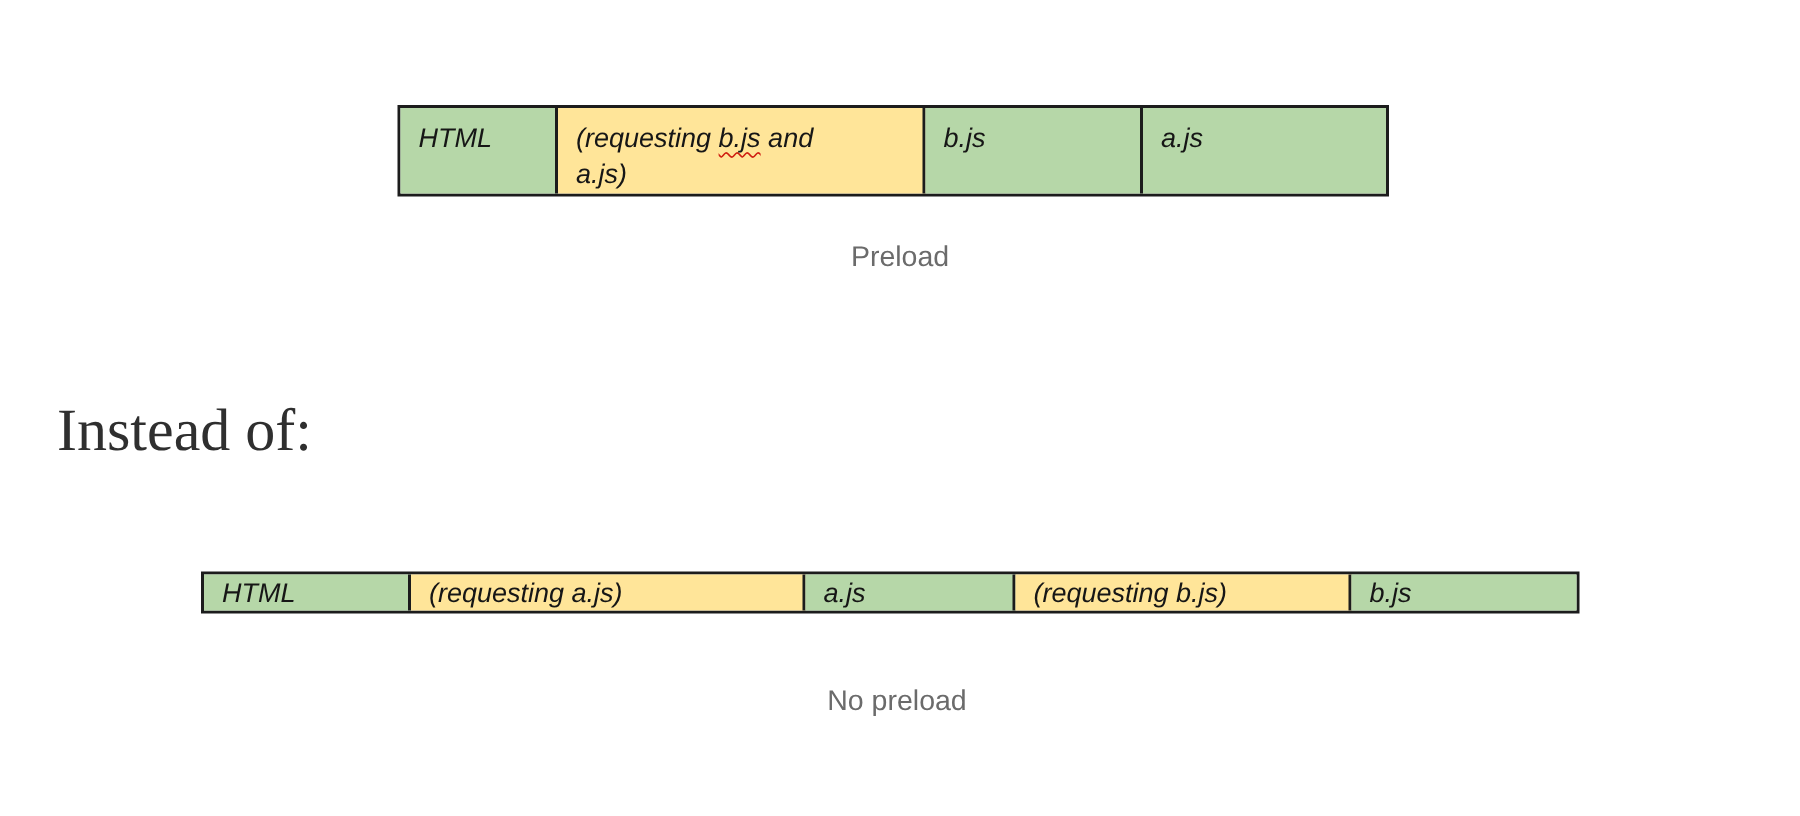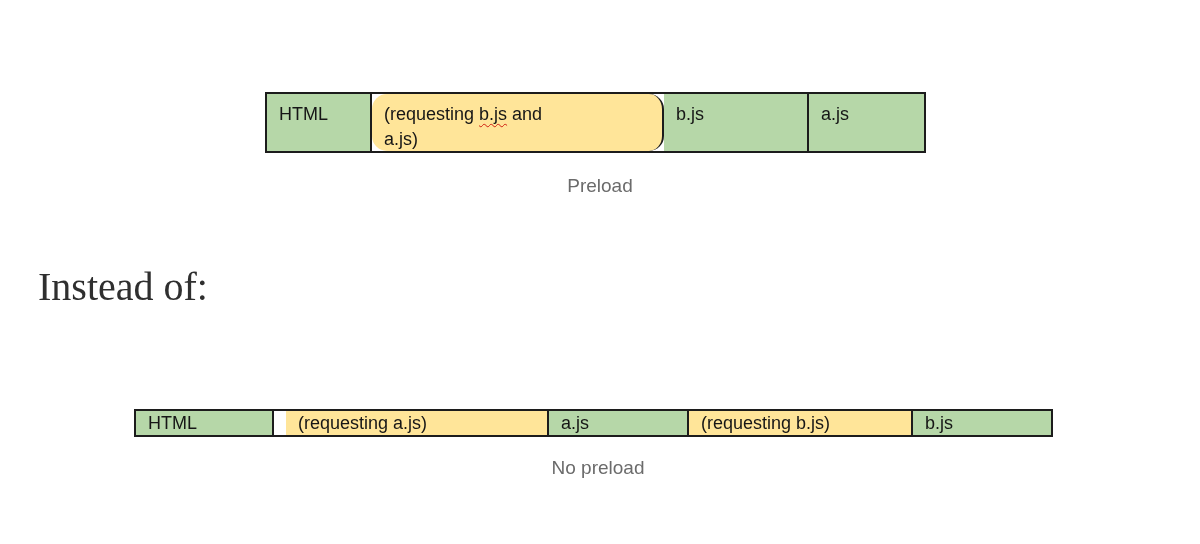--- a/index.html
+++ b/index.html
@@ -13,21 +13,22 @@
     height: 544px;
     background: #ffffff;
     overflow: hidden;
     font-family: "Liberation Sans", sans-serif;
   }
   .diagram {
     position: absolute;
   }
   .bar {
     display: flex;
-    align-items: flex-end;
+    align-items: flex-start;
+    font-style: italic;
   }
   .bar-table {
     display: flex;
     border: 2px solid #1c1c1c;
     box-sizing: border-box;
   }
   .cell {
     box-sizing: border-box;
     border-right: 2px solid #1c1c1c;
     font-size: 18px;
@@ -59,21 +60,21 @@
     text-decoration-color: #cf1d10;
     text-decoration-thickness: 1px;
     text-underline-offset: 3px;
     text-decoration-skip-ink: none;
   }
   .caption {
     text-align: center;
     font-size: 19px;
     color: #6b6b6b;
   }
-  .caption-preload { margin-top: 22px; }
+  .caption-preload { margin-top: 8px; }
   .caption-no-preload { margin-top: 20px; }
   .instead-text {
     position: absolute;
     left: 38px;
     top: 263px;
     font-family: "Liberation Serif", serif;
     font-size: 40px;
     color: #2f2f2f;
   }
 </style>
@@ -81,21 +82,21 @@
 <body>
 
 <div class="canvas">
 
   <section class="diagram" style="left:265px; top:70px; width:670px;">
     <div class="bar" style="height:83px;">
       <div class="bar-table" style="width:661px;">
         <div class="cell green cell-top" style="width:105px;">
           <span>HTML</span>
         </div>
-        <div class="cell yellow cell-top" style="width:292px;border-radius:15px;">
+        <div class="cell yellow cell-top" style="width:245px;">
           <span>(requesting </span><span class="wavy">b.js</span><span> and</span><br>
           <span>a.js)</span>
         </div>
         <div class="cell green cell-top" style="width:145px;">
           <span>b.js</span>
         </div>
         <div class="cell green cell-top" style="flex:1;">
           <span>a.js</span>
         </div>
       </div>
@@ -105,21 +106,21 @@
   </section>
 
   <div class="instead-text">Instead of:</div>
 
   <section class="diagram" style="left:134px; top:381px; width:928px;">
     <div class="bar" style="height:56px;">
       <div class="bar-table" style="width:919px;">
         <div class="cell green cell-mid" style="width:138px;">
           <span>HTML</span>
         </div>
-        <div class="cell yellow cell-mid" style="width:263px;margin-left:12px;">
+        <div class="cell yellow cell-mid" style="width:263px;">
           <span>(requesting a.js)</span>
         </div>
         <div class="cell green cell-mid" style="width:140px;">
           <span>a.js</span>
         </div>
         <div class="cell yellow cell-mid" style="width:224px;">
           <span>(requesting b.js)</span>
         </div>
         <div class="cell green cell-mid" style="flex:1;">
           <span>b.js</span>

